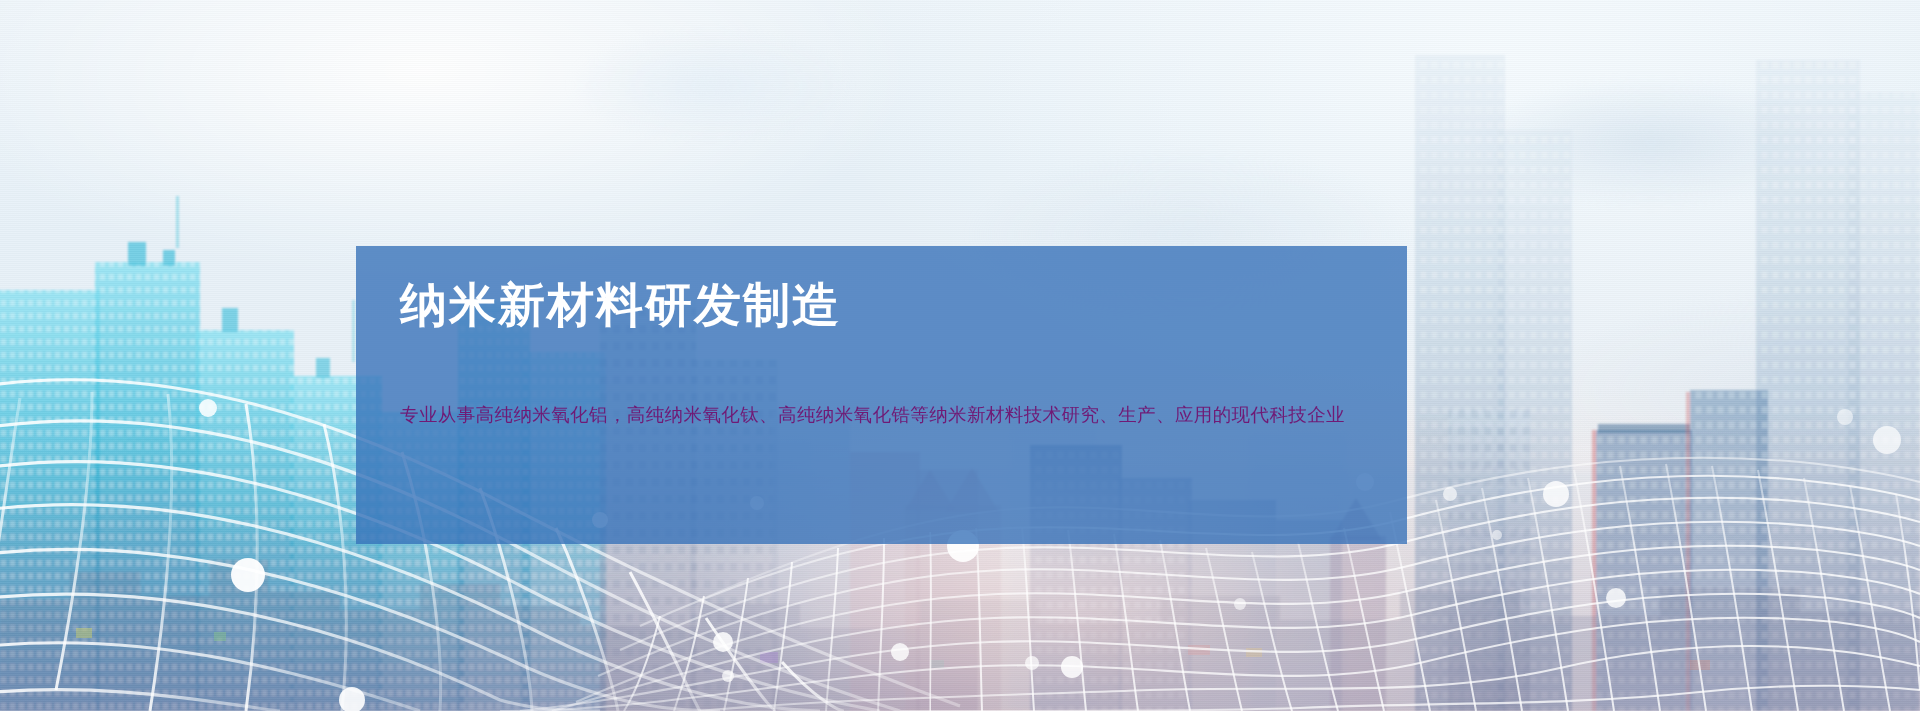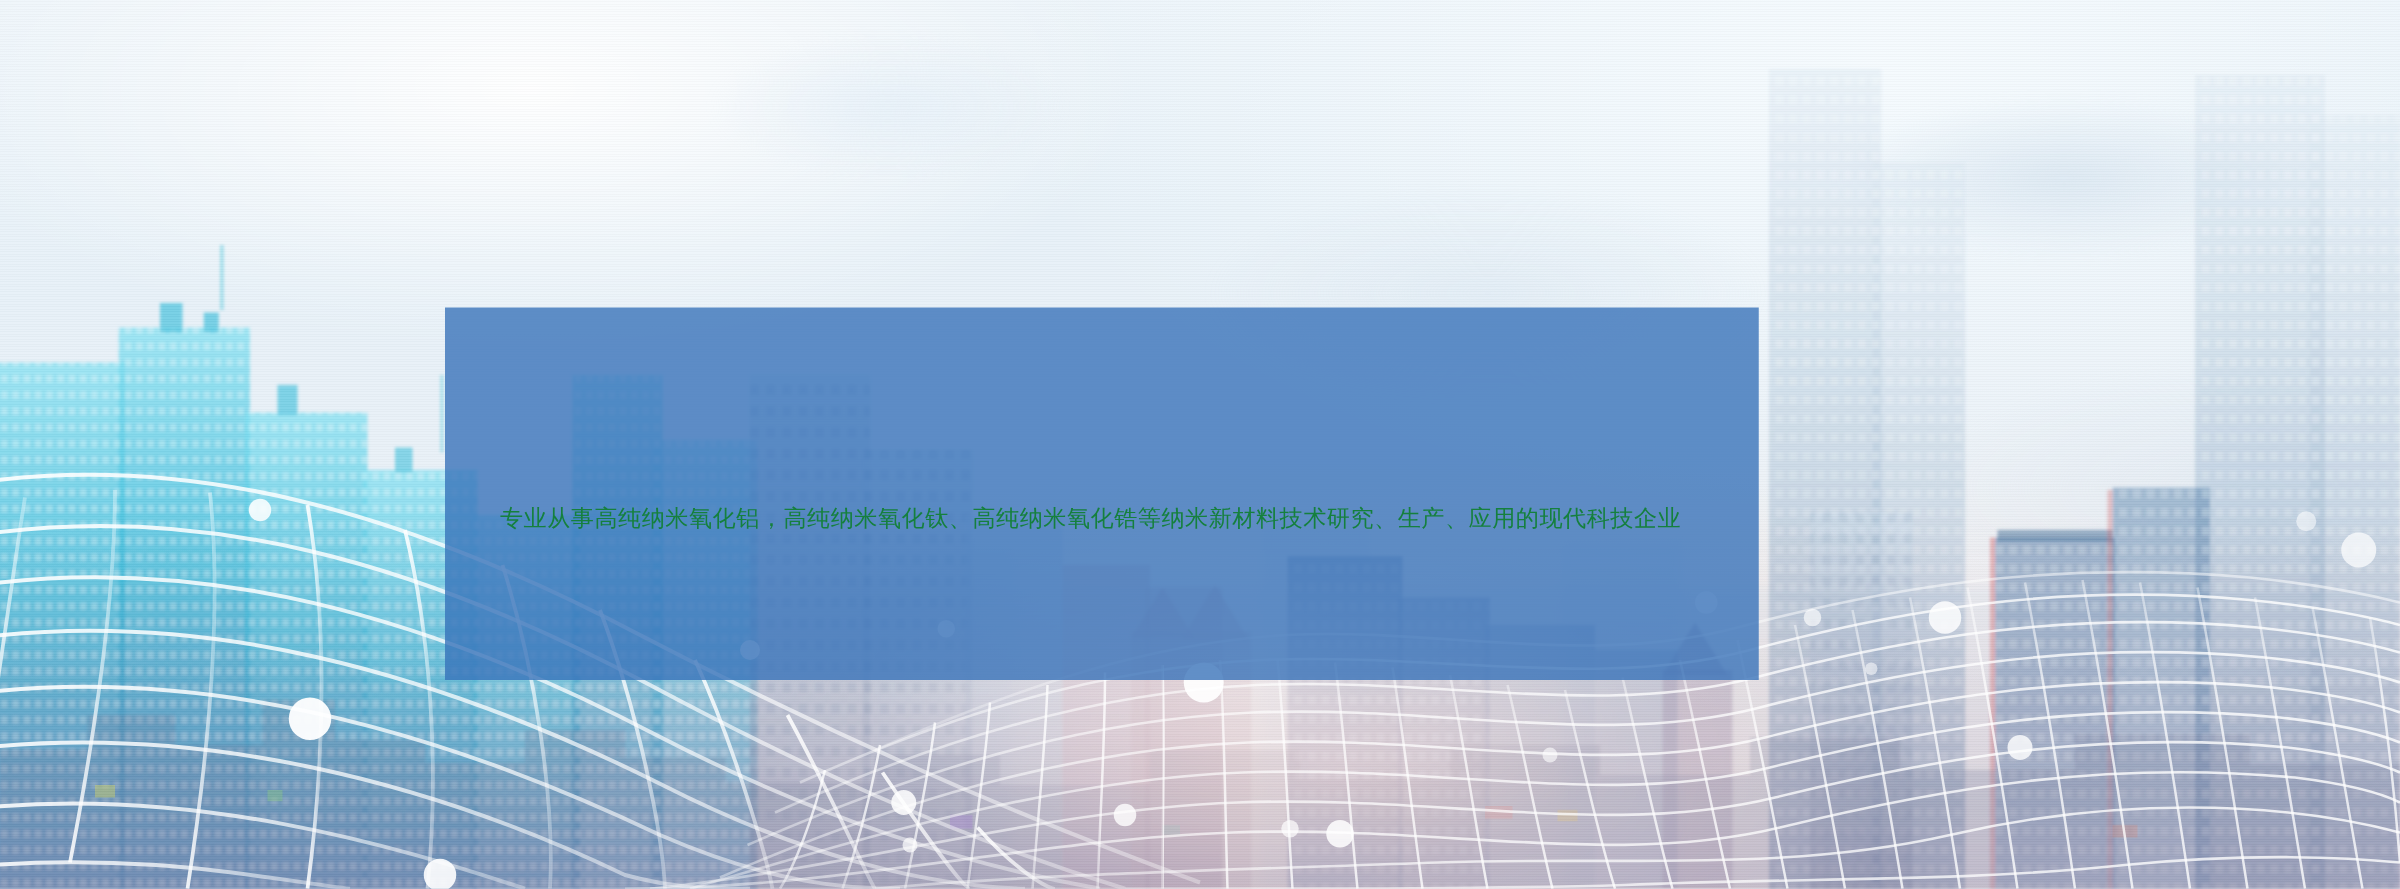--- a/index.html
+++ b/index.html
@@ -82,21 +82,21 @@
     font-weight:700;
     color:#ffffff;
     letter-spacing:2px;
     white-space:nowrap;
   }
   .subtitle{
     position:absolute; left:400px; top:396px;
     width:955px;
     font-size:18.5px;
     line-height:37px;
-    color:#15803d;
+    color:#701a75;
     letter-spacing:.4px;
   }
 </style>
 </head>
 <body>
 
 <div id="banner">
 
   <div class="sky"></div>
   <div class="clouds"></div>
@@ -384,16 +384,17 @@
         <circle cx="1845" cy="417" r="8" opacity=".55"></circle>
         <circle cx="1887" cy="440" r="14" opacity=".70"></circle>
         <circle cx="1497" cy="535" r="5" opacity=".55"></circle>
         <circle cx="1240" cy="604" r="6" opacity=".60"></circle>
       </g>
     </svg>
   </div>
 
   <div class="panel"></div>
 
+  <h1 class="headline">纳米新材料研发制造</h1>
 
   <p class="subtitle">专业从事高纯纳米氧化铝，高纯纳米氧化钛、高纯纳米氧化锆等纳米新材料技术研究、生产、应用的现代科技企业</p>
 
 </div>
 
 </body></html>

